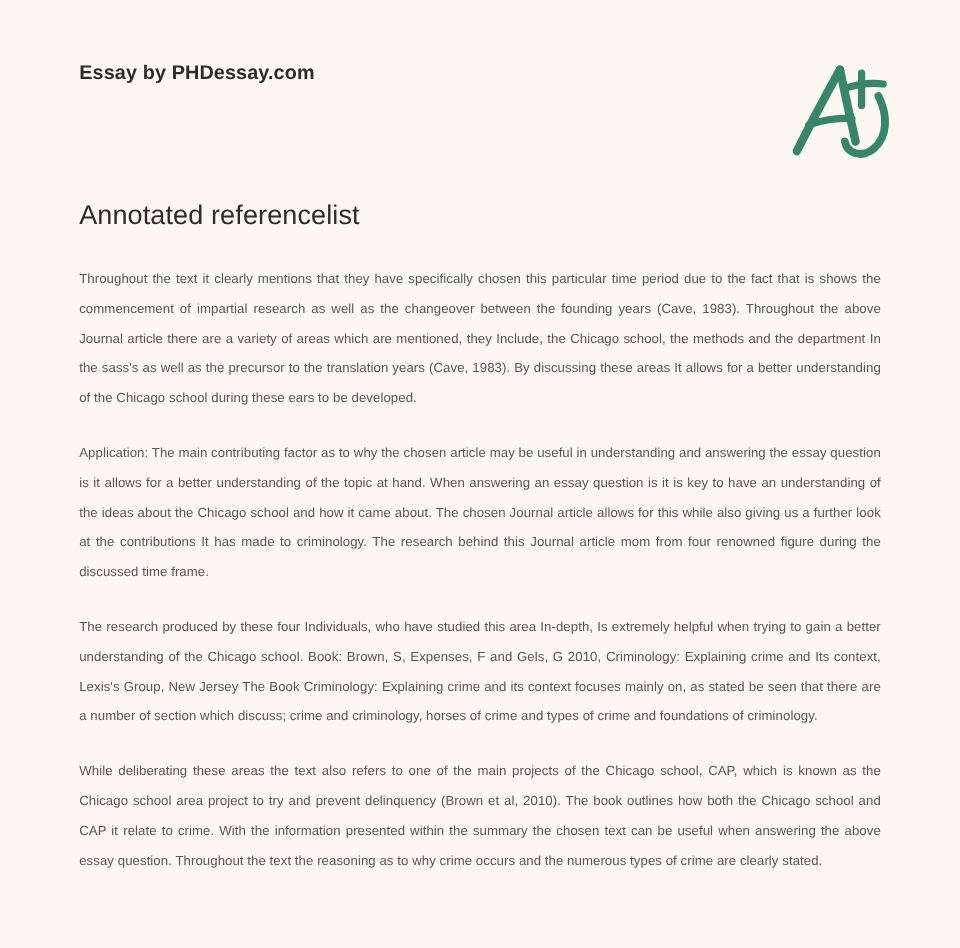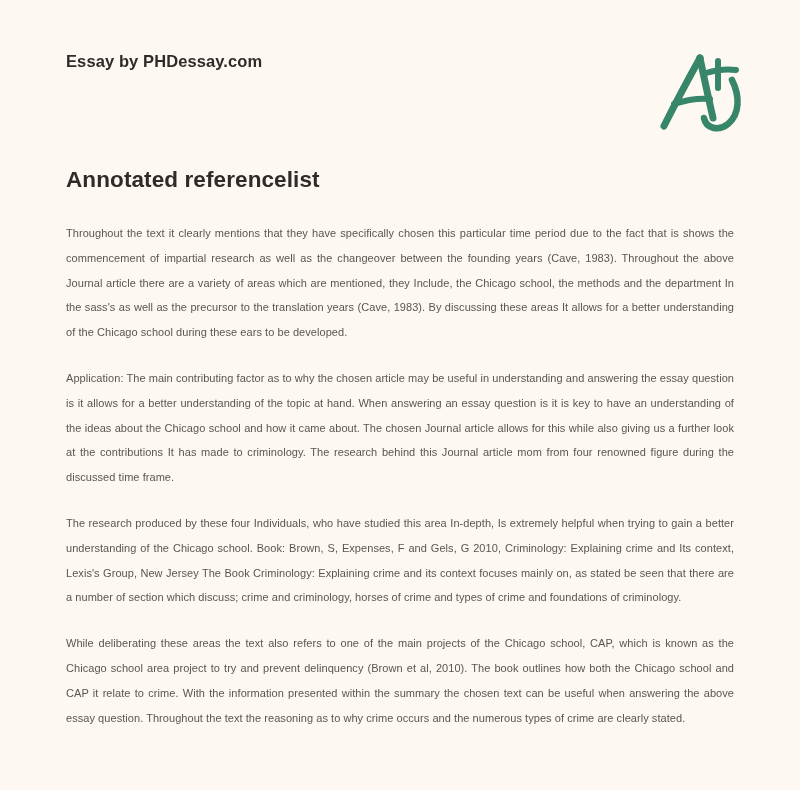--- a/index.html
+++ b/index.html
@@ -75,21 +75,21 @@
     display: block;
     width: 100%;
     height: 100%;
   }
 
   
   .doc-title {
     margin: 0;
     padding-top: 62px;
     font-size: 22.5px;
-    font-weight: bold;
+    font-weight: normal;
     color: #2f2b28;
     letter-spacing: 0.1px;
     line-height: 1.2;
   }
 
   
   .body-copy {
     padding-top: 28px;
     width: 668px;
   }

